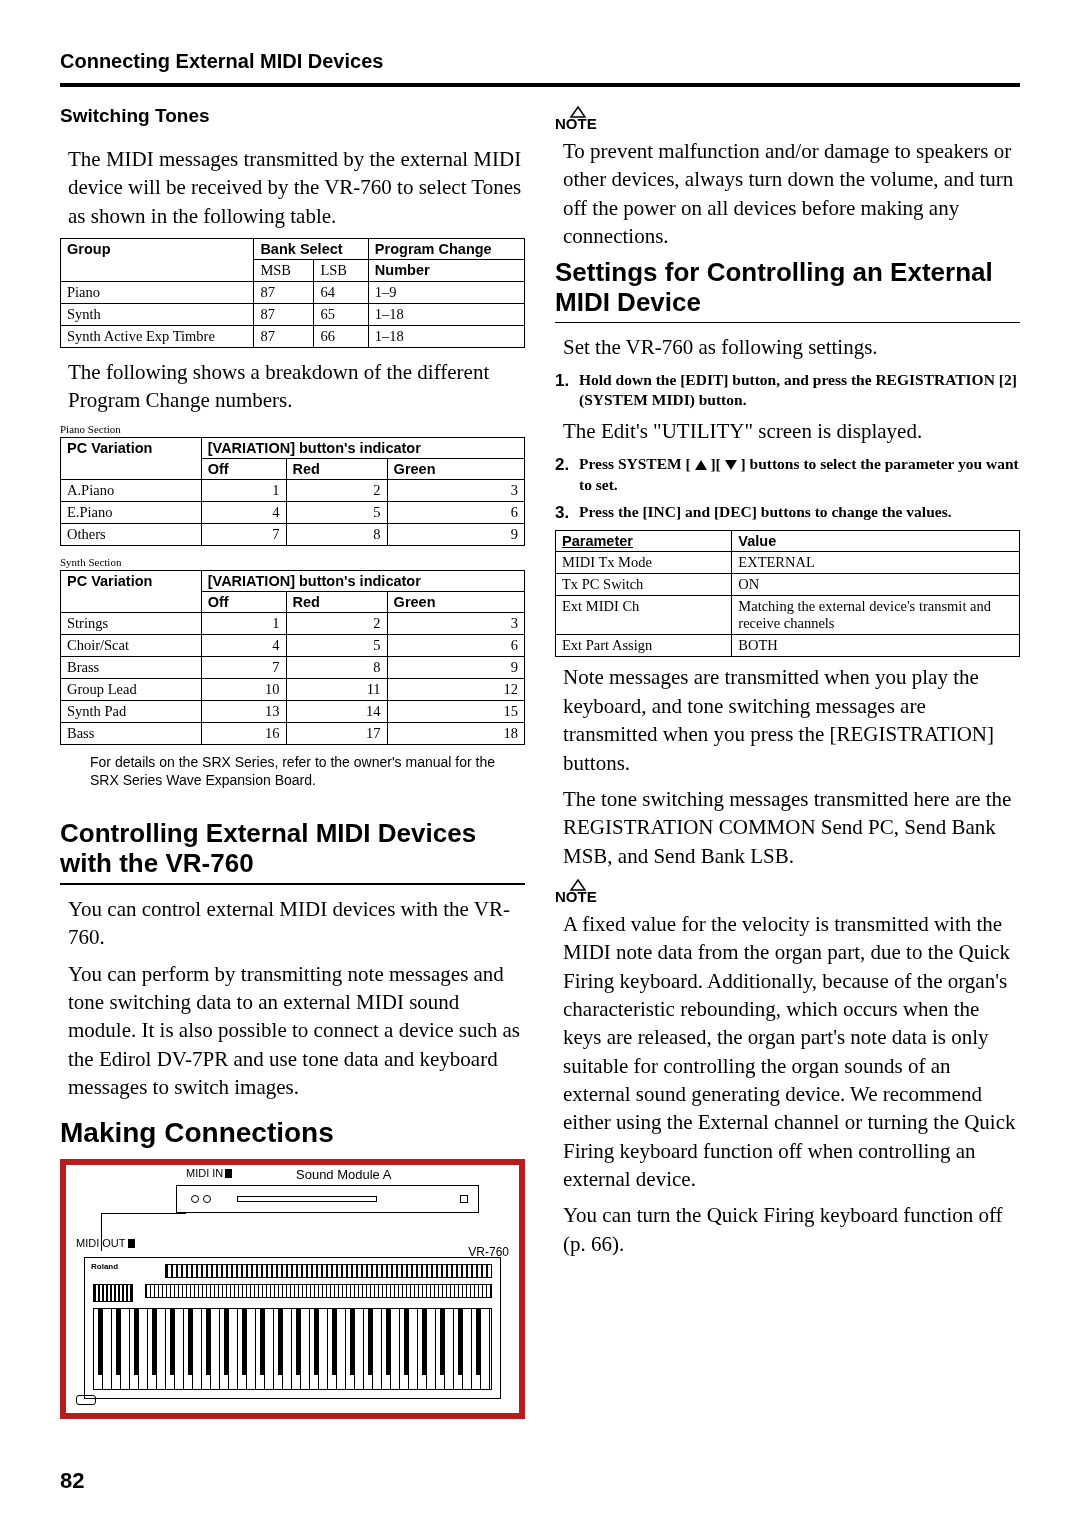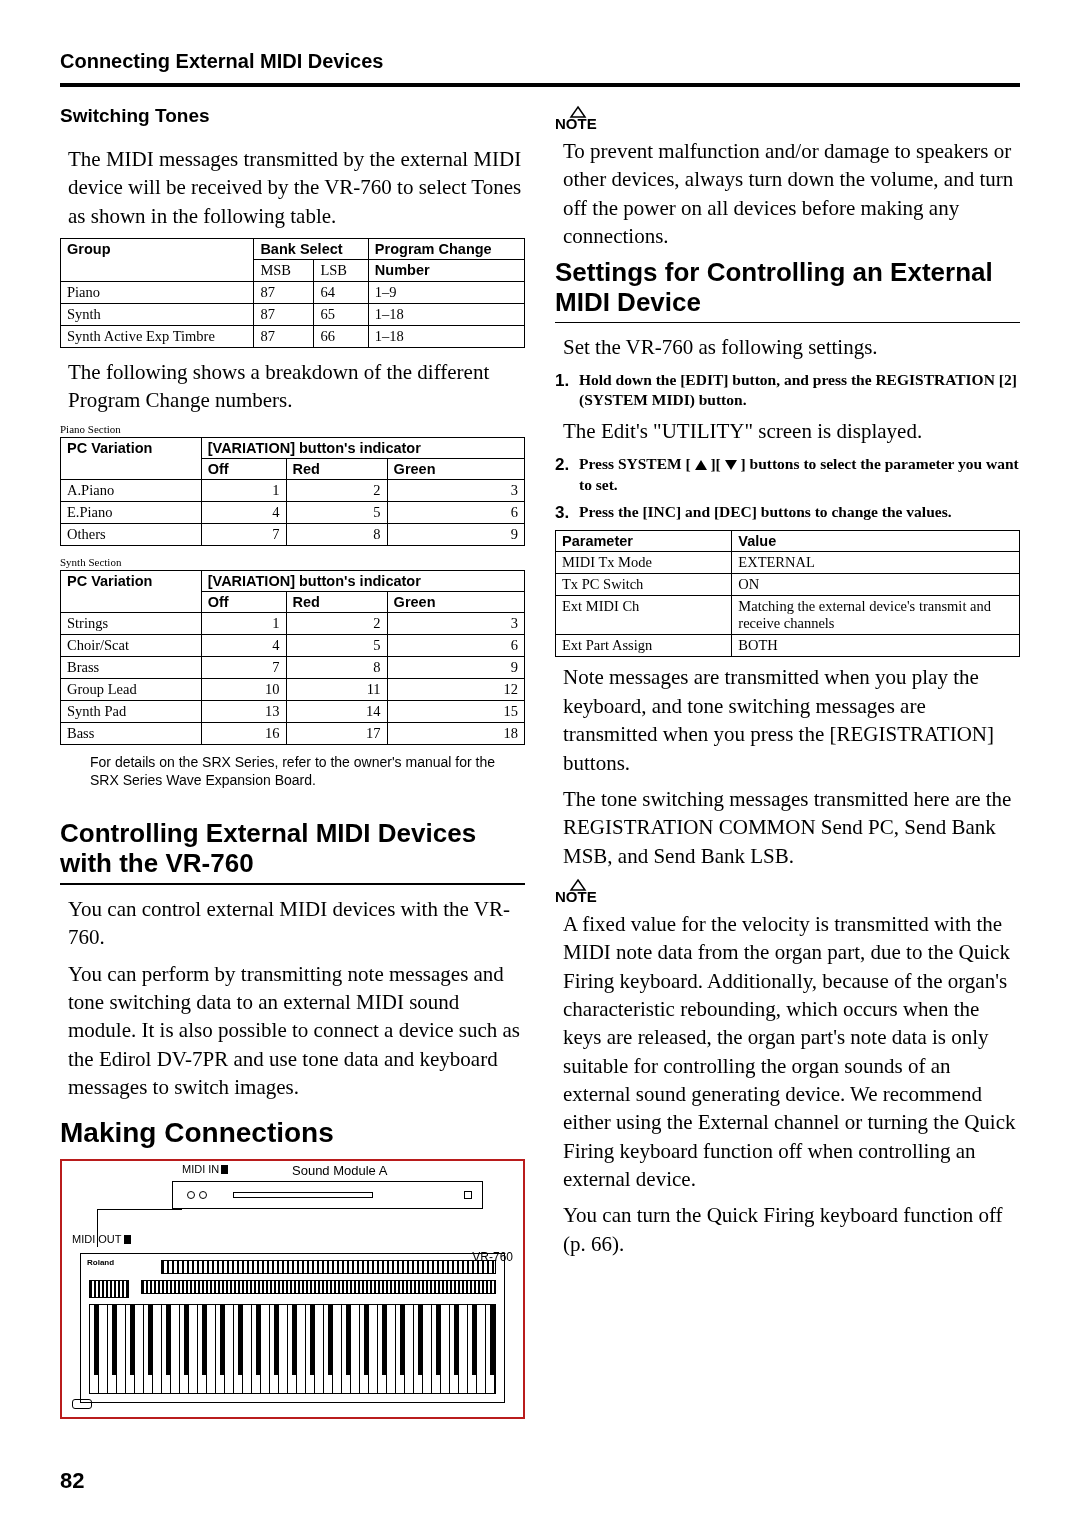--- a/index.html
+++ b/index.html
@@ -107,21 +107,21 @@
     font-size: 22px;
   }
   .tri {
     display: inline-block;
     width: 0; height: 0;
     vertical-align: -1px;
   }
   .tri-up { border-left:6px solid transparent; border-right:6px solid transparent; border-bottom:10px solid #000; }
   .tri-down { border-left:6px solid transparent; border-right:6px solid transparent; border-top:10px solid #000; }
   .diagram {
-    border: 2px solid #b91c1c;
+    border: 6px solid #b91c1c;
     height: 260px;
     margin-top: 2px;
     position: relative;
     font-family: Arial, Helvetica, sans-serif;
     font-size: 12px;
   }
   .sound-module {
     position:absolute; top:20px; left:110px; right:40px;
   }
   .sound-module .box {
@@ -129,21 +129,21 @@
   }
   .sound-module .label-midi { position:absolute; top:-18px; left:10px; font-size:11px;}
   .sound-module .label-sm { position:absolute; top:-18px; left:120px; font-size:13px;}
   .sm-circle { position:absolute; left:14px; top:9px; width:8px;height:8px;border:1px solid #000;border-radius:50%;}
   .sm-circle2 { left:26px;}
   .sm-bar { position:absolute; left:60px; top:10px; width:140px; height:6px; border:1px solid #000;}
   .sm-sq { position:absolute; right:10px; top:9px; width:8px;height:8px;border:1px solid #000;}
   .cable { position:absolute; border:1.5px solid #000; border-right:none; border-bottom:none;
            left:35px; top:48px; width:85px; height:38px;}
   .midi-out { position:absolute; top:72px; left:10px; font-size:11px;}
-  .vr-label { position:absolute; top:89px; right:10px; font-size:12px;}
+  .vr-label { position:absolute; top:80px; right:10px; font-size:12px;}
   .vr760 {
     position:absolute; left:18px; right:18px; top:92px; bottom:14px;
     border:1.5px solid #000;
   }
   .vr-brand { position:absolute; top:4px; left:6px; font-size:8px; font-weight:bold;}
   .control-strip { position:absolute; top:6px; left:80px; right:8px; height:14px;
     background: repeating-linear-gradient(90deg,#000 0 2px,#fff 2px 5px);
     border:1px solid #000;}
   .control-strip2 { top:26px; height:14px; left:60px;
     background: repeating-linear-gradient(90deg,#000 0 1.5px,#fff 1.5px 4px);}
@@ -356,21 +356,21 @@
   </div>
 
   <div class="step">
     <span class="num">3.</span>
     <span class="txt">Press the [INC] and [DEC] buttons to change the values.</span>
   </div>
 
   <table>
     <tbody>
           <tr>
-      <th style="width:38%;">Parameter</th>
+      <th style="width:38%;text-decoration:underline;">Parameter</th>
       <th>Value</th>
     </tr>
     <tr>
             <td>MIDI Tx Mode</td>
             <td>EXTERNAL</td>
           </tr>
     <tr>
             <td>Tx PC Switch</td>
             <td>ON</td>
           </tr>

